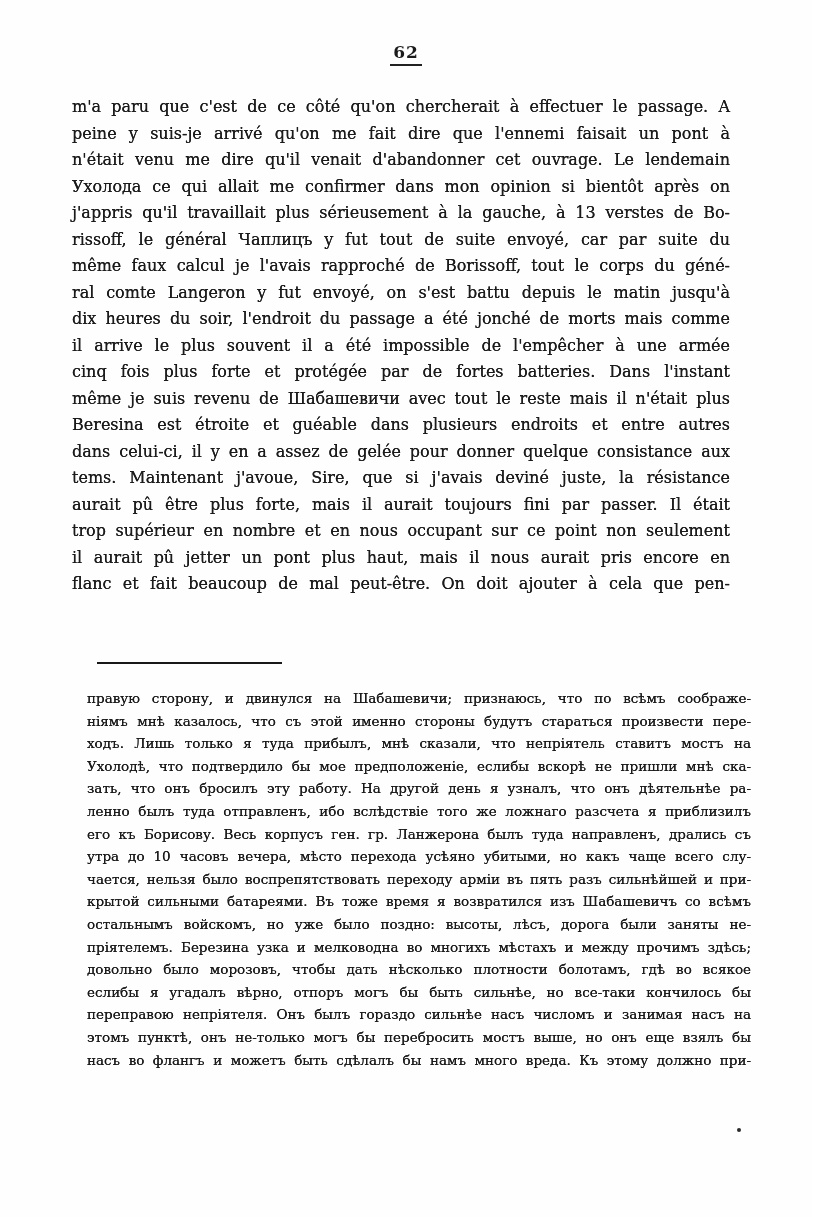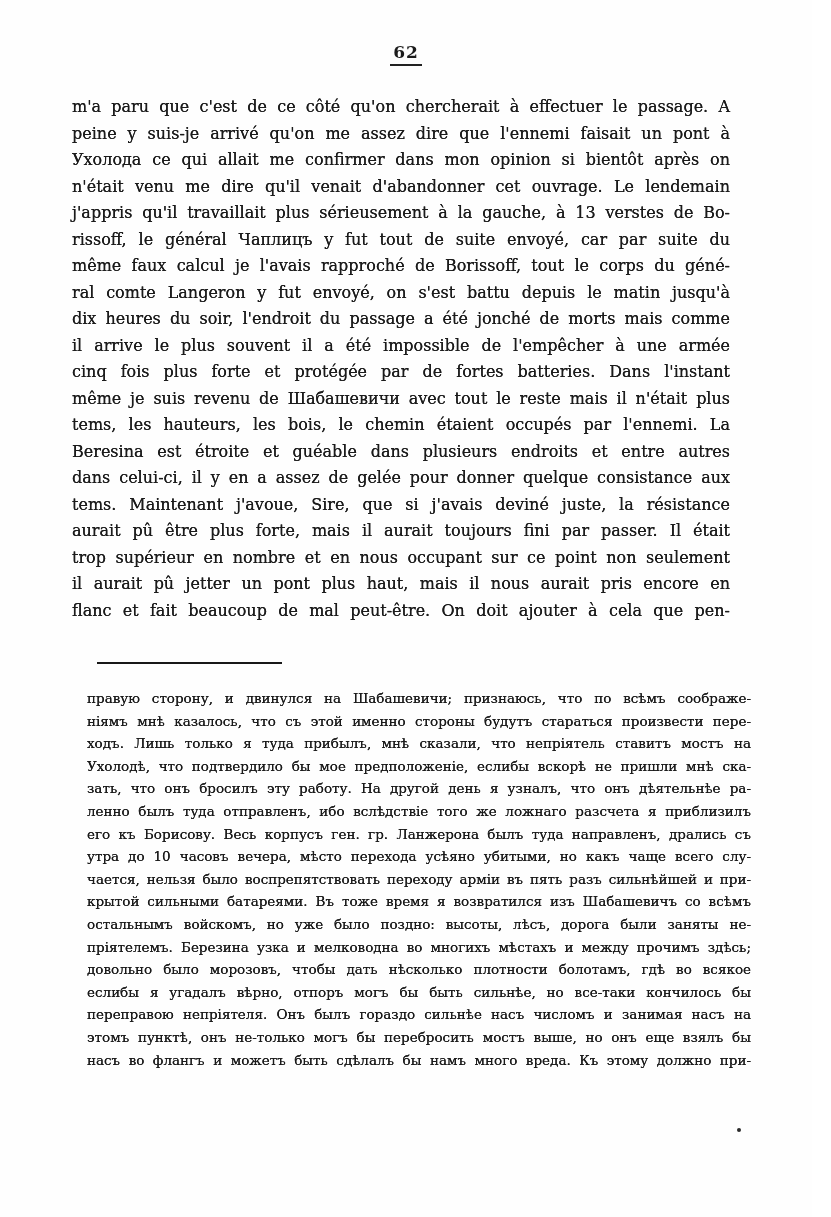--- a/index.html
+++ b/index.html
@@ -88,32 +88,31 @@
 <body>
 
 <div class="page">
 
   <div class="page-number-wrap">
     <span class="page-number">62</span>
   </div>
 
   <div class="main-text">
       <div class="main-line">m'a paru que c'est de ce côté qu'on chercherait à effectuer le passage. A</div>
-      <div class="main-line">peine y suis-je arrivé qu'on me assez dire que l'ennemi faisait un pont à</div>
+      <div class="main-line">peine y suis-je arrivé qu'on me fait dire que l'ennemi faisait un pont à</div>
+      <div class="main-line">n'était venu me dire qu'il venait d'abandonner cet ouvrage. Le lendemain</div>
       <div class="main-line">Ухолода ce qui allait me confirmer dans mon opinion si bientôt après on</div>
-      <div class="main-line">n'était venu me dire qu'il venait d'abandonner cet ouvrage. Le lendemain</div>
       <div class="main-line">j'appris qu'il travaillait plus sérieusement à la gauche, à 13 verstes de Bo-</div>
       <div class="main-line">rissoff, le général Чаплицъ y fut tout de suite envoyé, car par suite du</div>
       <div class="main-line">même faux calcul je l'avais rapproché de Borissoff, tout le corps du géné-</div>
       <div class="main-line">ral comte Langeron y fut envoyé, on s'est battu depuis le matin jusqu'à</div>
       <div class="main-line">dix heures du soir, l'endroit du passage a été jonché de morts mais comme</div>
       <div class="main-line">il arrive le plus souvent il a été impossible de l'empêcher à une armée</div>
       <div class="main-line">cinq fois plus forte et protégée par de fortes batteries. Dans l'instant</div>
       <div class="main-line">même je suis revenu de Шабашевичи avec tout le reste mais il n'était plus</div>
-      <div class="main-line">tems, les hauteurs, les bois, le chemin étaient occupés par l'ennemi. La</div>
       <div class="main-line">Beresina est étroite et guéable dans plusieurs endroits et entre autres</div>
       <div class="main-line">dans celui-ci, il y en a assez de gelée pour donner quelque consistance aux</div>
       <div class="main-line">tems. Maintenant j'avoue, Sire, que si j'avais deviné juste, la résistance</div>
       <div class="main-line">aurait pû être plus forte, mais il aurait toujours fini par passer. Il était</div>
       <div class="main-line">trop supérieur en nombre et en nous occupant sur ce point non seulement</div>
       <div class="main-line">il aurait pû jetter un pont plus haut, mais il nous aurait pris encore en</div>
       <div class="main-line">flanc et fait beaucoup de mal peut-être. On doit ajouter à cela que pen-</div>
     </div>
 
   <div class="footnote-rule"></div>

